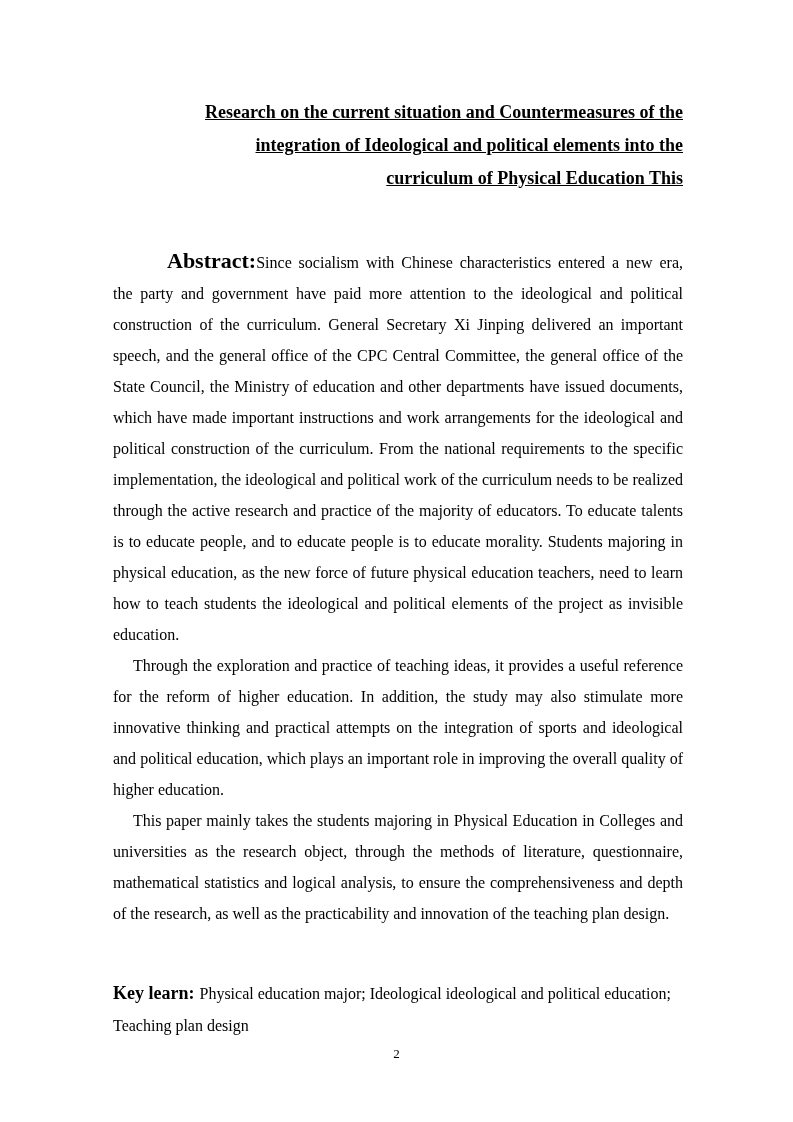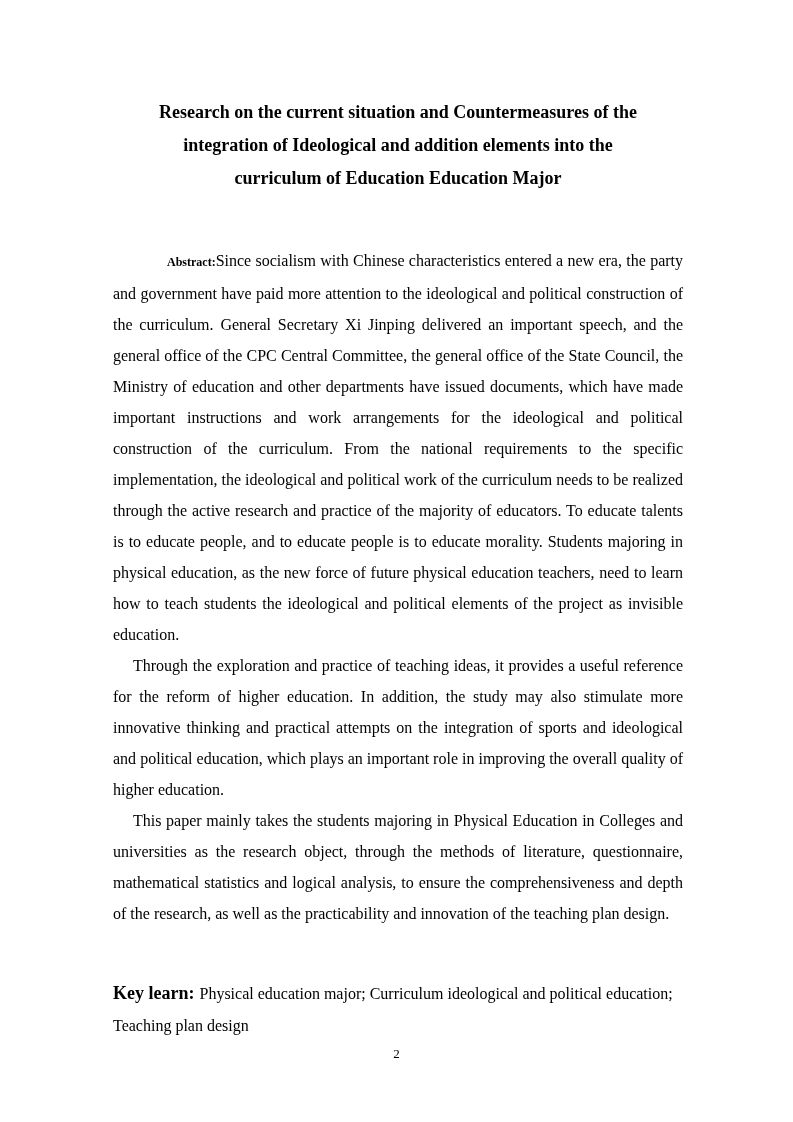--- a/index.html
+++ b/index.html
@@ -20,38 +20,39 @@
   .content {
     position: absolute;
     left: 113px;
     top: 0;
     width: 570px;
   }
   .title {
     padding-top: 96px;
     font-size: 18px;
     font-weight: bold;
-    text-align: center;
+    text-align: right;
     line-height: 33px;
+    text-decoration: underline;
   }
   .title-line { display: block; }
   .body-text {
     margin-top: 50px;
     font-size: 16px;
     line-height: 31px;
   }
   .para {
     text-align: justify;
     text-justify: inter-word;
   }
   .para.indent { text-indent: 20px; }
   .abstract-para { text-indent: 54px; }
   .abstract-label {
     font-weight: bold;
-    font-size: 12px;
+    font-size: 22px;
   }
   .keywords {
     margin-top: 48px;
     font-size: 16px;
     line-height: 32px;
     text-align: left;
   }
   .kw-label {
     font-weight: bold;
     font-size: 18px;
@@ -67,28 +68,28 @@
   }
 </style>
 </head>
 <body>
 
 <div class="page">
   <div class="content">
 
     <h1 class="title">
       <span class="title-line">Research on the current situation and Countermeasures of the</span>
-      <span class="title-line">integration of Ideological and addition elements into the</span>
-      <span class="title-line">curriculum of Education Education Major</span>
+      <span class="title-line">integration of Ideological and political elements into the</span>
+      <span class="title-line">curriculum of Physical Education This</span>
     </h1>
 
     <div class="body-text">
       <p class="para abstract-para"><span class="abstract-label">Abstract:</span><span>Since socialism with Chinese characteristics entered a new era, the party and government have paid more attention to the ideological and political construction of the curriculum. General Secretary Xi Jinping delivered an important speech, and the general office of the CPC Central Committee, the general office of the State Council, the Ministry of education and other departments have issued documents, which have made important instructions and work arrangements for the ideological and political construction of the curriculum. From the national requirements to the specific implementation, the ideological and political work of the curriculum needs to be realized through the active research and practice of the majority of educators. To educate talents is to educate people, and to educate people is to educate morality. Students majoring in physical education, as the new force of future physical education teachers, need to learn how to teach students the ideological and political elements of the project as invisible education.</span></p>
       <p class="para indent">Through the exploration and practice of teaching ideas, it provides a useful reference for the reform of higher education. In addition, the study may also stimulate more innovative thinking and practical attempts on the integration of sports and ideological and political education, which plays an important role in improving the overall quality of higher education.</p>
       <p class="para indent">This paper mainly takes the students majoring in Physical Education in Colleges and universities as the research object, through the methods of literature, questionnaire, mathematical statistics and logical analysis, to ensure the comprehensiveness and depth of the research, as well as the practicability and innovation of the teaching plan design.</p>
     </div>
 
-    <div class="keywords"><span class="kw-label">Key learn:</span><span class="kw-text">Physical education major; Curriculum ideological and political education; Teaching plan design</span></div>
+    <div class="keywords"><span class="kw-label">Key learn:</span><span class="kw-text">Physical education major; Ideological ideological and political education; Teaching plan design</span></div>
 
   </div>
 
   <div class="page-number">2</div>
 </div>
 
 </body></html>

